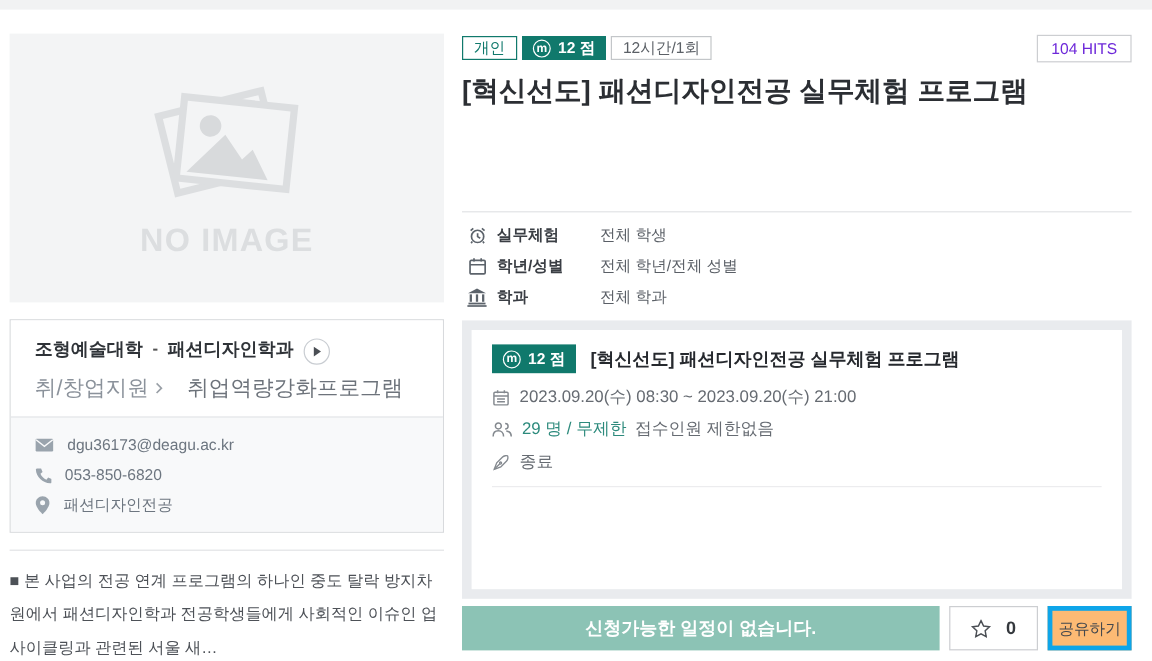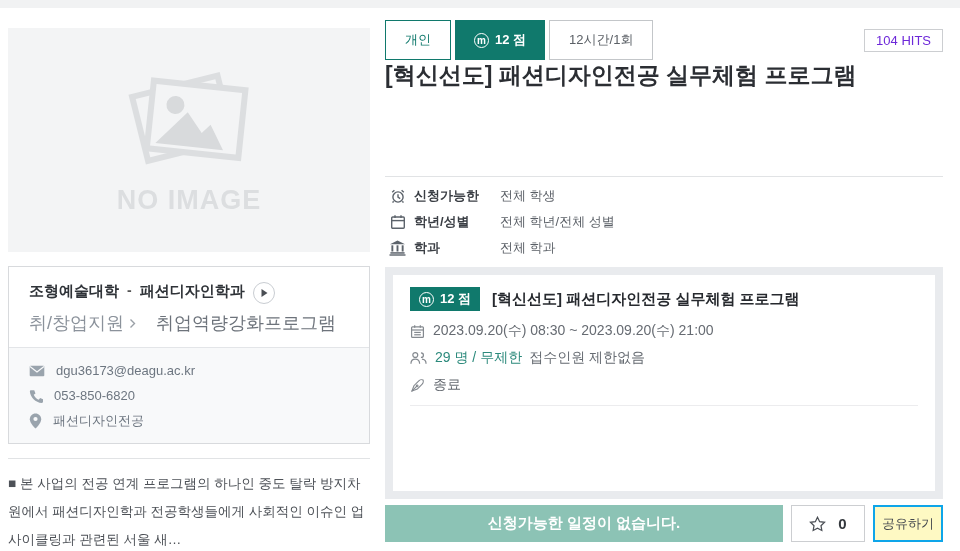--- a/index.html
+++ b/index.html
@@ -25,21 +25,21 @@
   .org-subcategory { margin-left: 20px; color: #6d737b; }
   .org-contact { border-top: 1px solid #e3e5e8; background: #f8f9fa; padding: 10px 20px; }
   .contact-row { display: flex; align-items: center; gap: 11px; height: 25px; font-size: 13px; color: #6d7680; }
   .left-divider { margin-top: 14px; border-top: 1px solid #e1e3e5; }
   .description { margin-top: 11px; font-size: 13.5px; color: #4d5157; line-height: 28px; }
   .more-row { margin-top: 2px; text-align: right; }
 
   
   .right-col { flex: 1; min-width: 0; }
   .badges-row { display: flex; align-items: center; gap: 4px; height: 24px; }
-  .badge { display: inline-flex; align-items: center; height: 40px; padding: 0 19px; font-size: 13px; }
+  .badge { display: inline-flex; align-items: center; height: 20px; padding: 0 9px; font-size: 13px; }
   .badge-outline-teal { border: 1px solid #10796c; color: #10796c; }
   .badge-filled-teal { background: #10796c; color: #fff; font-weight: bold; gap: 6px; }
   .badge-outline-gray { border: 1px solid #c3c6c9; color: #5b6066; }
   .m-circle { width: 15px; height: 15px; border: 1px solid #fff; border-radius: 50%;
     display: inline-flex; align-items: center; justify-content: center; font-size: 10px; font-weight: bold; }
   .hits-badge { margin-left: auto; border: 1px solid #ccced1; color: #6d28d9; height: 23px;
     display: inline-flex; align-items: center; padding: 0 11px; font-size: 13px; }
   .main-title { margin-top: 9px; font-size: 23px; line-height: 28px; font-weight: bold; color: #2b2e33; }
   .detail-divider { margin-top: 87px; border-top: 1px solid #e1e3e5; }
   .details { padding: 10px 0; display: flex; flex-direction: column; gap: 8px; }
@@ -56,21 +56,21 @@
   .schedule-row { display: flex; align-items: center; gap: 8px; margin-top: 9px; font-size: 14px; color: #666b72; }
   .schedule-row.first { margin-top: 11px; }
   .capacity-highlight { color: #2c8a7c; }
   .schedule-inner-divider { margin-top: 11px; border-top: 1px solid #ececee; }
   .footer-bar { display: flex; gap: 8px; margin-top: 6px; border-radius: 13px; }
   .apply-btn { flex: 1; height: 37px; background: #8cc3b5; color: #fff; border: none;
     font-size: 15px; font-weight: 600; font-family: inherit; cursor: default; }
   .fav-btn { width: 74px; height: 37px; background: #fff; border: 1px solid #ccced1;
     display: inline-flex; align-items: center; justify-content: center; gap: 12px; cursor: pointer; }
   .fav-count { font-size: 15px; font-weight: bold; color: #34383d; }
-  .share-btn { width: 70px; height: 37px; background: #fef9c3; border: 2px solid #0ea5e9;
+  .share-btn { width: 70px; height: 37px; background: #fdba74; border: 4px solid #0ea5e9;
     font-size: 13px; color: #44484e; font-family: inherit; cursor: pointer; }
   svg { display: block; }
 </style>
 </head>
 <body>
 
 <div class="top-strip"></div>
 
 <div class="page">
 
@@ -175,21 +175,21 @@
     <div class="details">
       <div class="detail-row">
         <span class="detail-icon">
           <svg width="16" height="16" viewBox="0 0 16 16" fill="none" stroke="#5c636b" stroke-width="1.4">
             <circle cx="8" cy="9" r="5.1"></circle>
               <polyline points="8,6.3 8,9.2 10.2,10.6"></polyline>
             <path d="M2.2 4.2 L4.4 2.3 M13.8 4.2 L11.6 2.3"></path>
             <path d="M3.6 13.3 L2.6 14.6 M12.4 13.3 L13.4 14.6"></path>
           </svg>
         </span>
-        <span class="detail-label">신청가능한</span>
+        <span class="detail-label">실무체험</span>
         <span class="detail-value">전체 학생</span>
       </div>
       <div class="detail-row">
         <span class="detail-icon">
           <svg width="16" height="16" viewBox="0 0 16 16" fill="none" stroke="#5c636b" stroke-width="1.4">
             <rect x="1.7" y="3" width="12.6" height="11.3" rx="1"></rect>
             <line x1="1.7" y1="6.6" x2="14.3" y2="6.6"></line>
             <line x1="5" y1="1.2" x2="5" y2="4"></line>
               <line x1="11" y1="1.2" x2="11" y2="4"></line>
           </svg>

